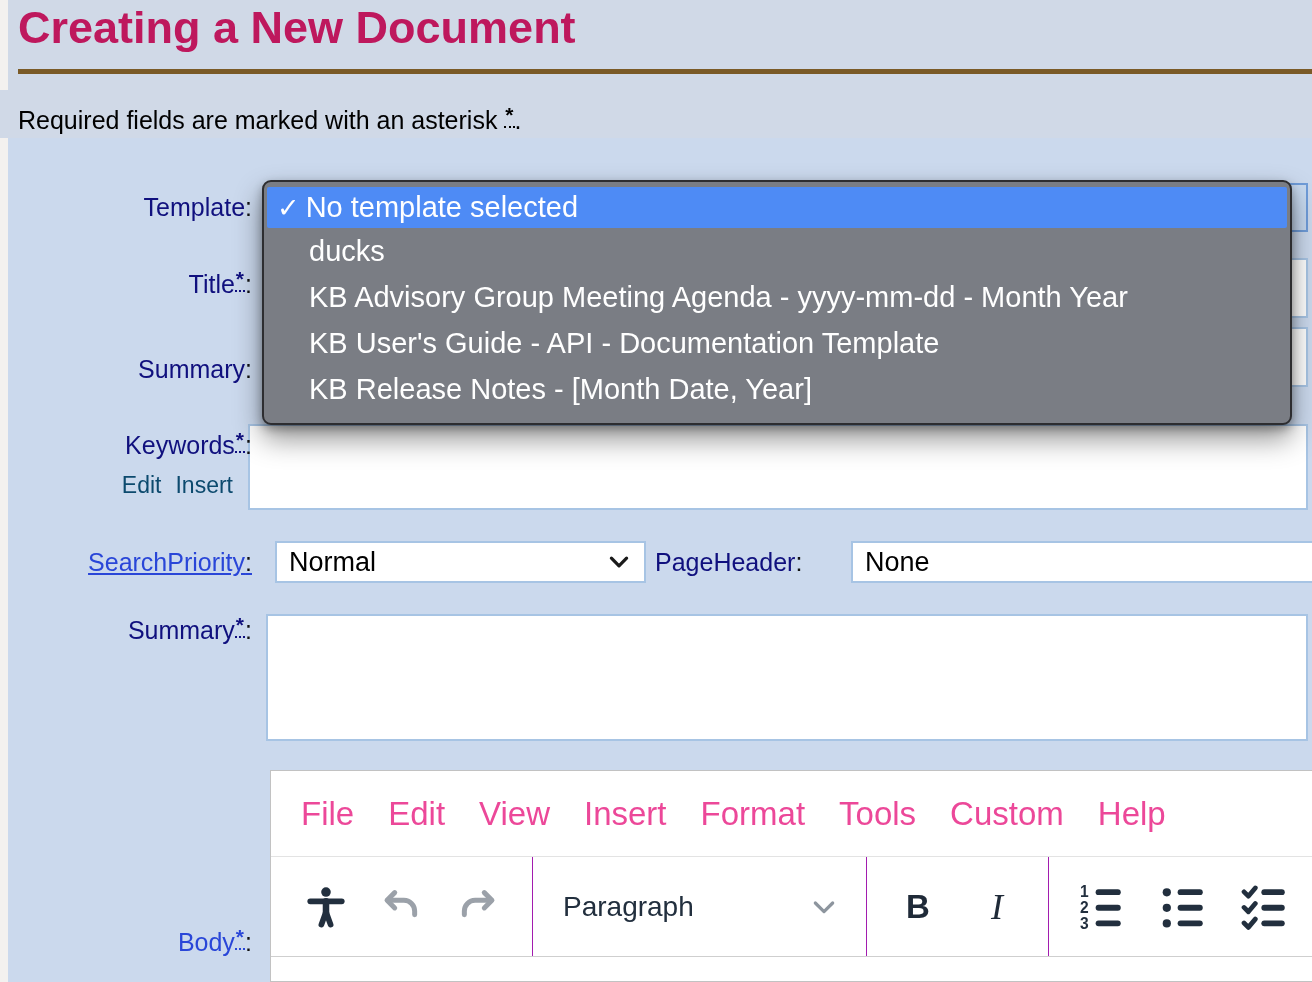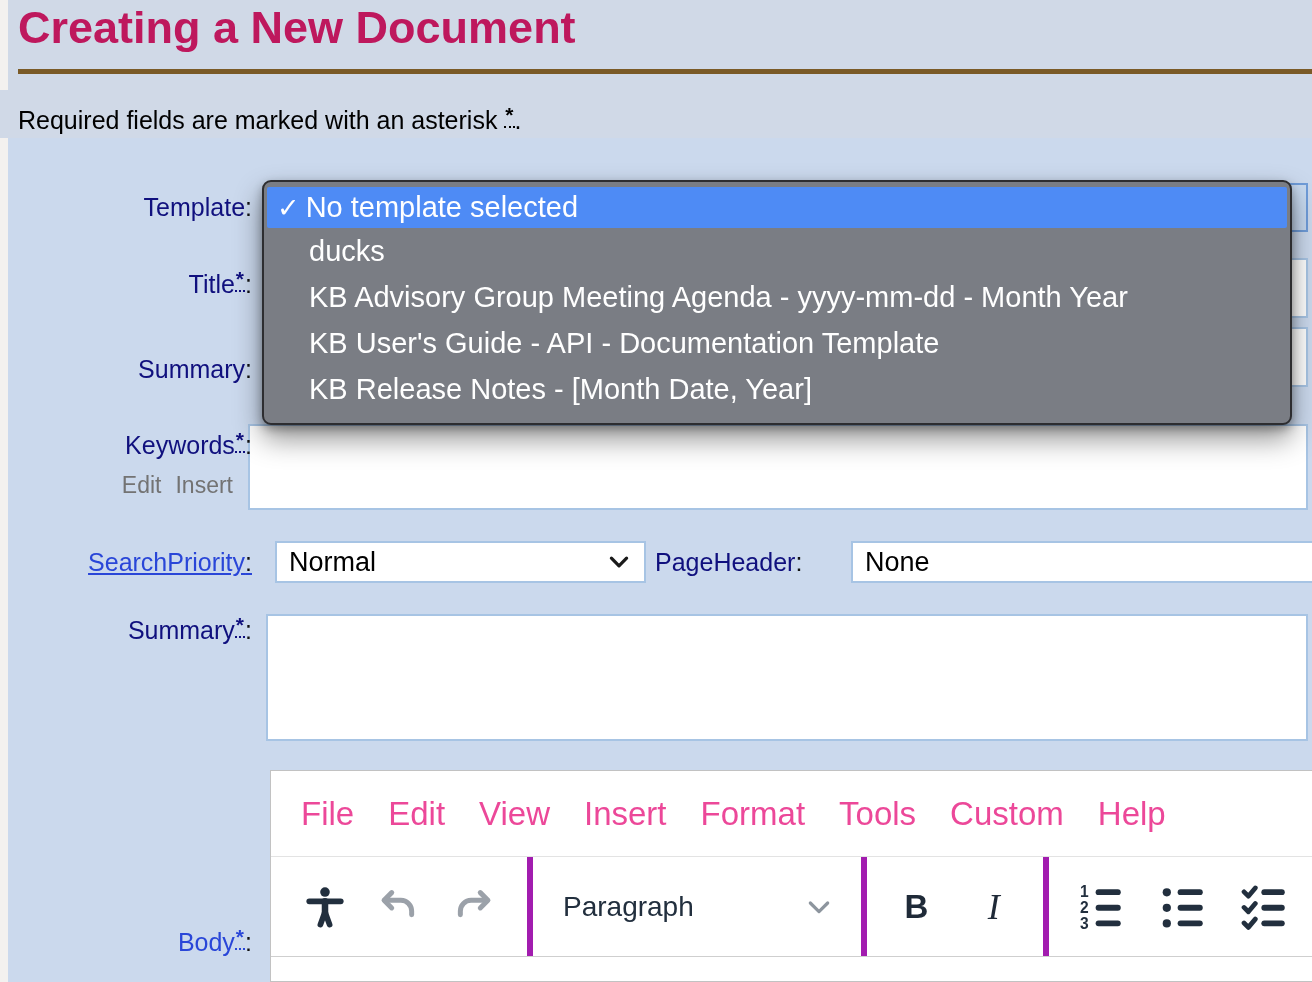--- a/index.html
+++ b/index.html
@@ -25,21 +25,21 @@
   .flabel .colon { color:#111; }
   .flabel-link { color:#2946d8; }
   .lbl-template { top:193px; }
   .lbl-title    { top:270px; }
   .lbl-urlslug  { top:355px; }
   .lbl-keywords { top:431px; }
   .lbl-searchpriority { top:548px;text-decoration:underline; }
   .lbl-pageheader { left:655px; width:auto; text-align:left; top:548px; }
   .lbl-summary  { top:616px;padding-left:8px; }
   .lbl-body     { top:928px; }
-  .links-row { position:absolute; left:0; top:472px; width:233px; text-align:right; font-size:23px; color:#737373; z-index:2; }
+  .links-row { position:absolute; left:0; top:472px; width:233px; text-align:right; font-size:23px; color:#0c4a6e; z-index:2; }
   .links-row span { margin-left:14px; cursor:pointer; }
 
   
   .text-input { position:absolute; background:#fff; border:2px solid #a7c4e4; z-index:1; font-size:26px; padding:0 10px; font-family:"Liberation Sans", sans-serif; }
   .ta { resize:none; }
   .inp-title   { left:265px; top:258px; width:1043px; height:60px; }
   .inp-urlslug { left:265px; top:327px; width:1043px; height:60px; }
   .ta-keywords { left:248px; top:424px; width:1060px; height:86px; }
   .ta-summary  { left:266px; top:614px; width:1042px; height:127px; }
   .template-select-bg { position:absolute; left:265px; top:183px; width:1043px; height:49px;
@@ -60,21 +60,21 @@
     color:#fff; font-size:29px; padding-left:10px; white-space:nowrap; }
   .dd-check { font-size:27px; margin-right:6px; }
   .dd-option { height:46px; display:flex; align-items:center; color:#fff; font-size:29px; padding-left:42px; white-space:nowrap; }
 
   
   .editor { position:absolute; left:270px; top:770px; width:1060px; height:212px;
     background:#fff; border:1px solid #c2c2c2; z-index:1; display:flex; flex-direction:column; }
   .menubar { height:86px; display:flex; align-items:center; padding-left:13px; border-bottom:1px solid #e3e3e3; }
   .menu-item { font-size:33px; color:#ec4899; padding:0 17px; cursor:pointer; }
   .toolbar { height:100px; display:flex; align-items:stretch; border-bottom:1px solid #cfcfcf; }
-  .tgroup { display:flex; align-items:center; border-right:6px solid #a21caf; }
+  .tgroup { display:flex; align-items:center; border-right:1px solid #a21caf; }
   .tg1 { width:262px; justify-content:space-evenly; padding:0 8px; }
   .tg2 { width:334px; padding:0 26px 0 30px; justify-content:space-between; }
   .tg3 { width:182px; justify-content:space-evenly; }
   .tg4 { padding:0 26px; gap:26px; border-right:none; }
   .tbtn { width:56px; height:56px; display:flex; align-items:center; justify-content:center; cursor:pointer; }
   .para-label { font-size:28px; color:#222f3e; }
   .b-glyph { font-size:33px; font-weight:800; color:#1f2a38; }
   .i-glyph { font-family:"Liberation Serif", serif; font-style:italic; font-size:36px; color:#1f2a38; }
   .editor-content { flex:1; background:#fff; }
 </style>

